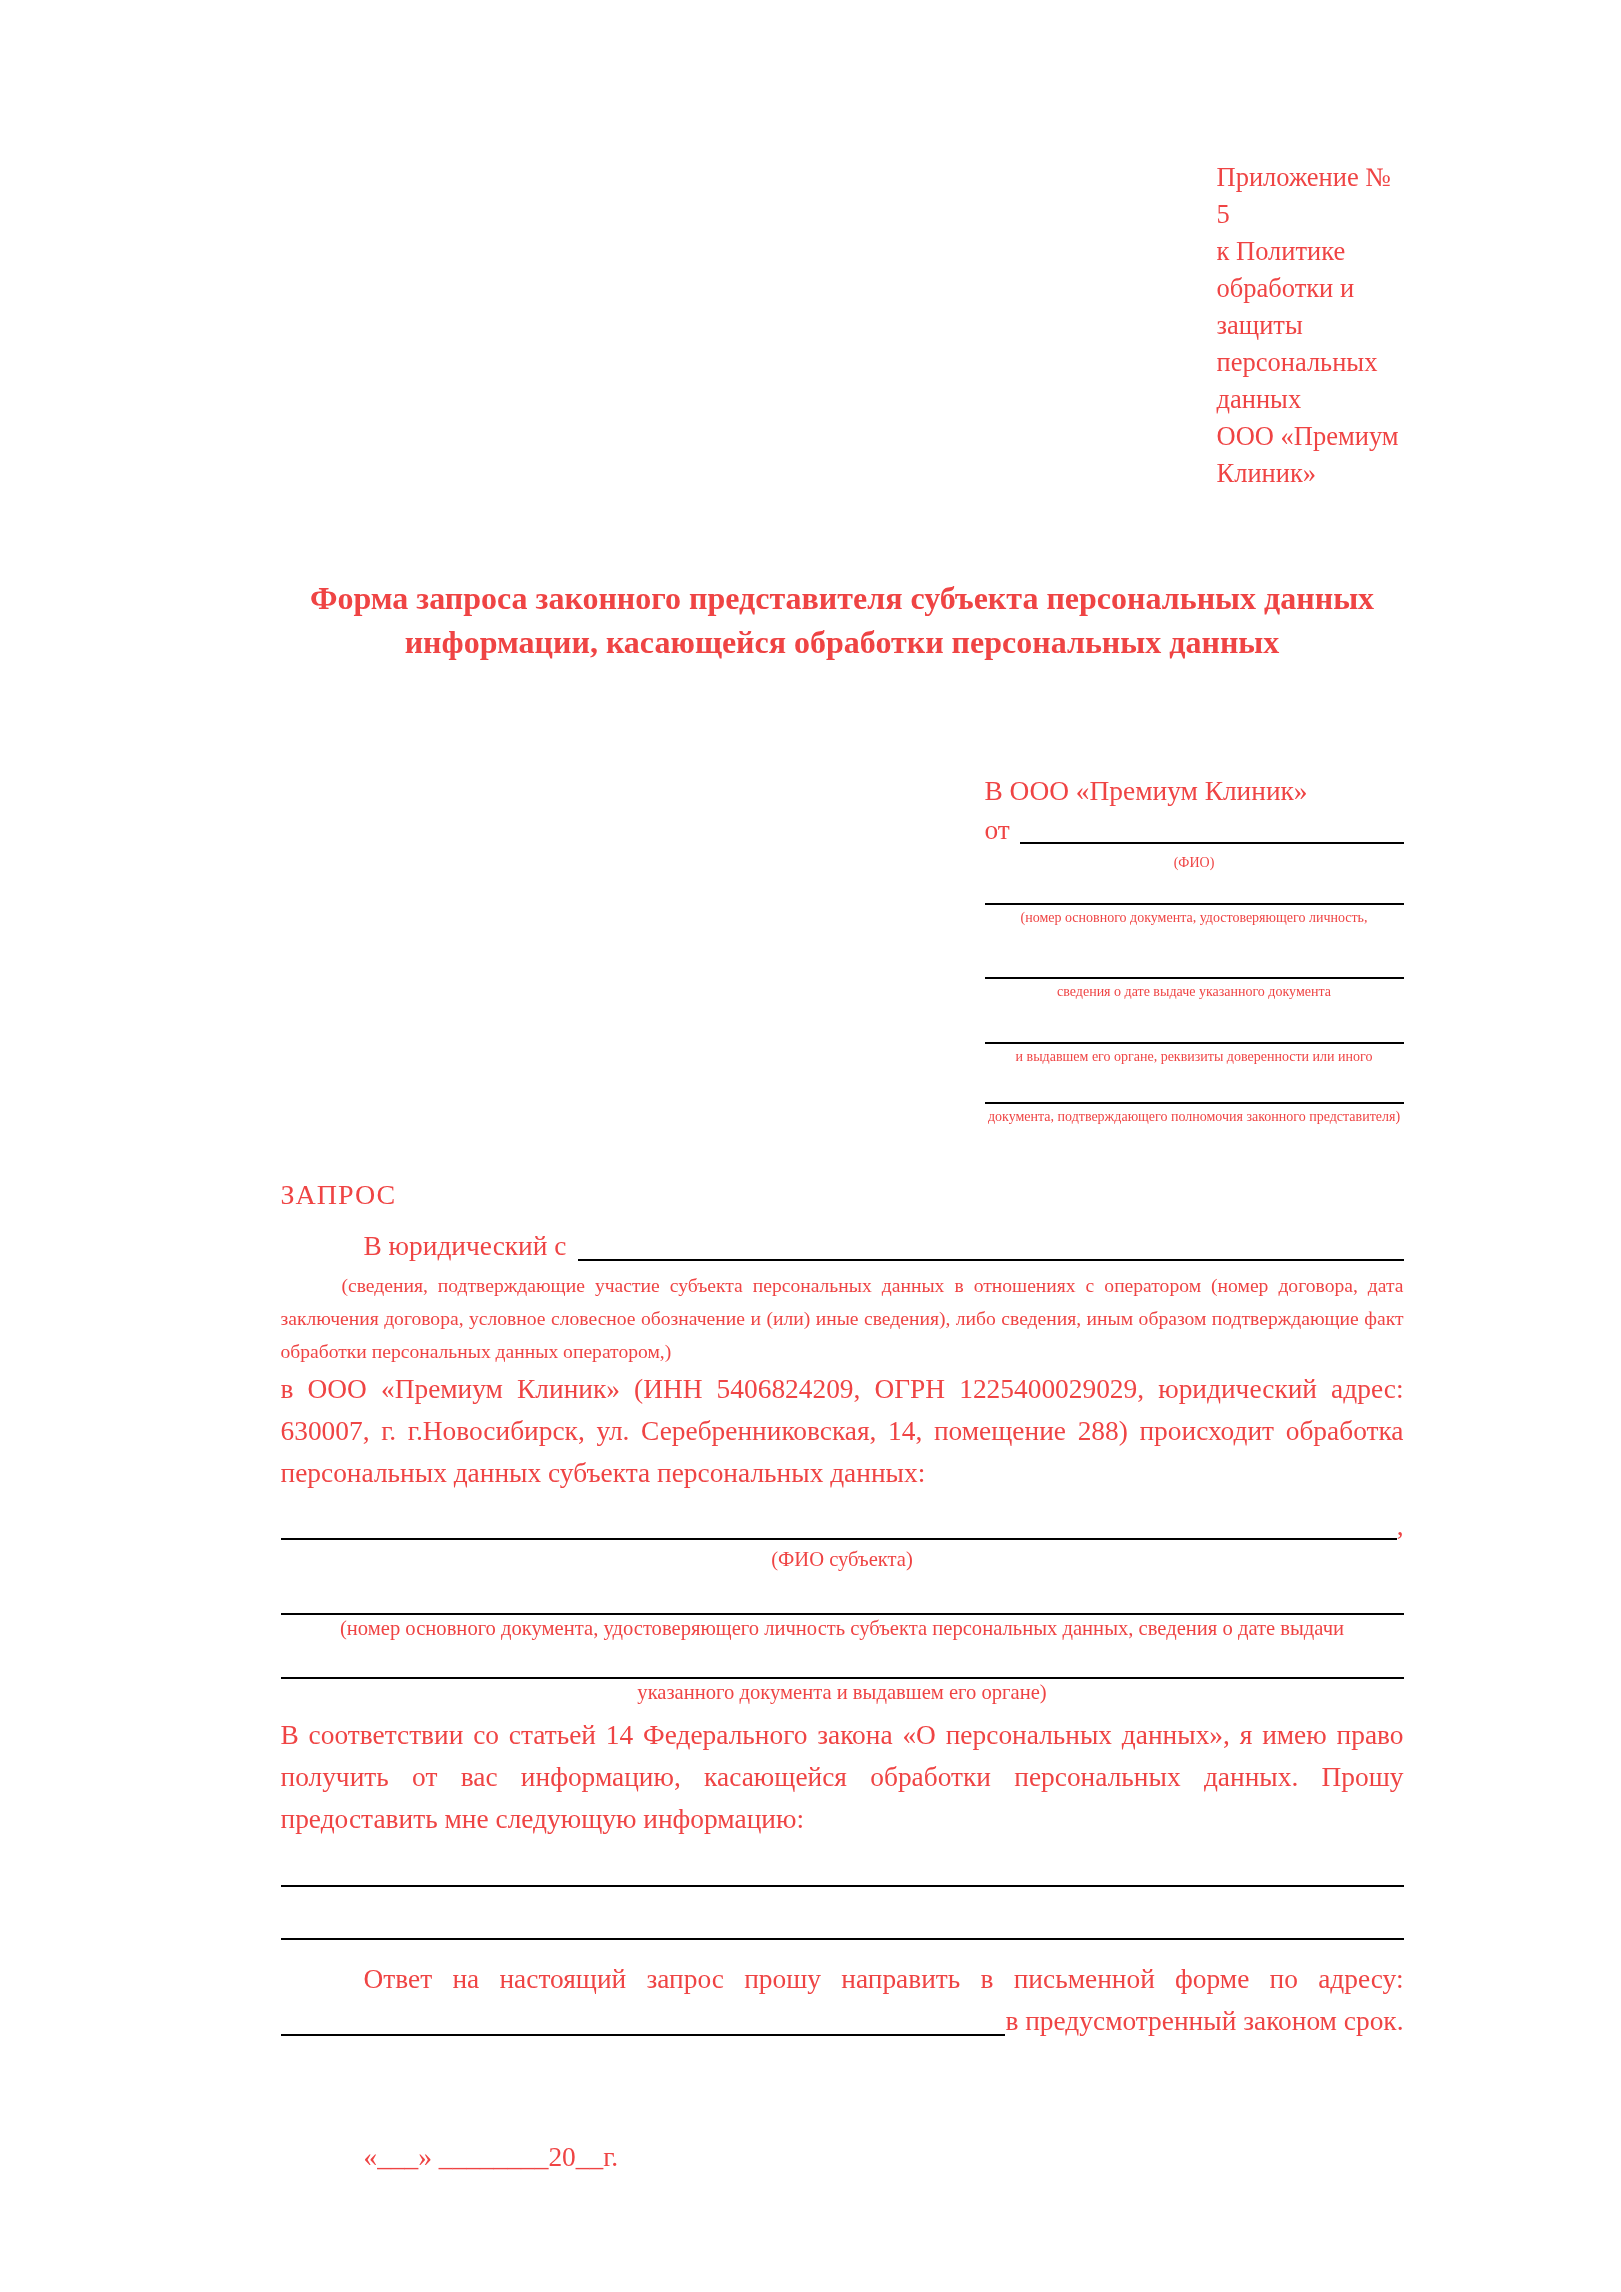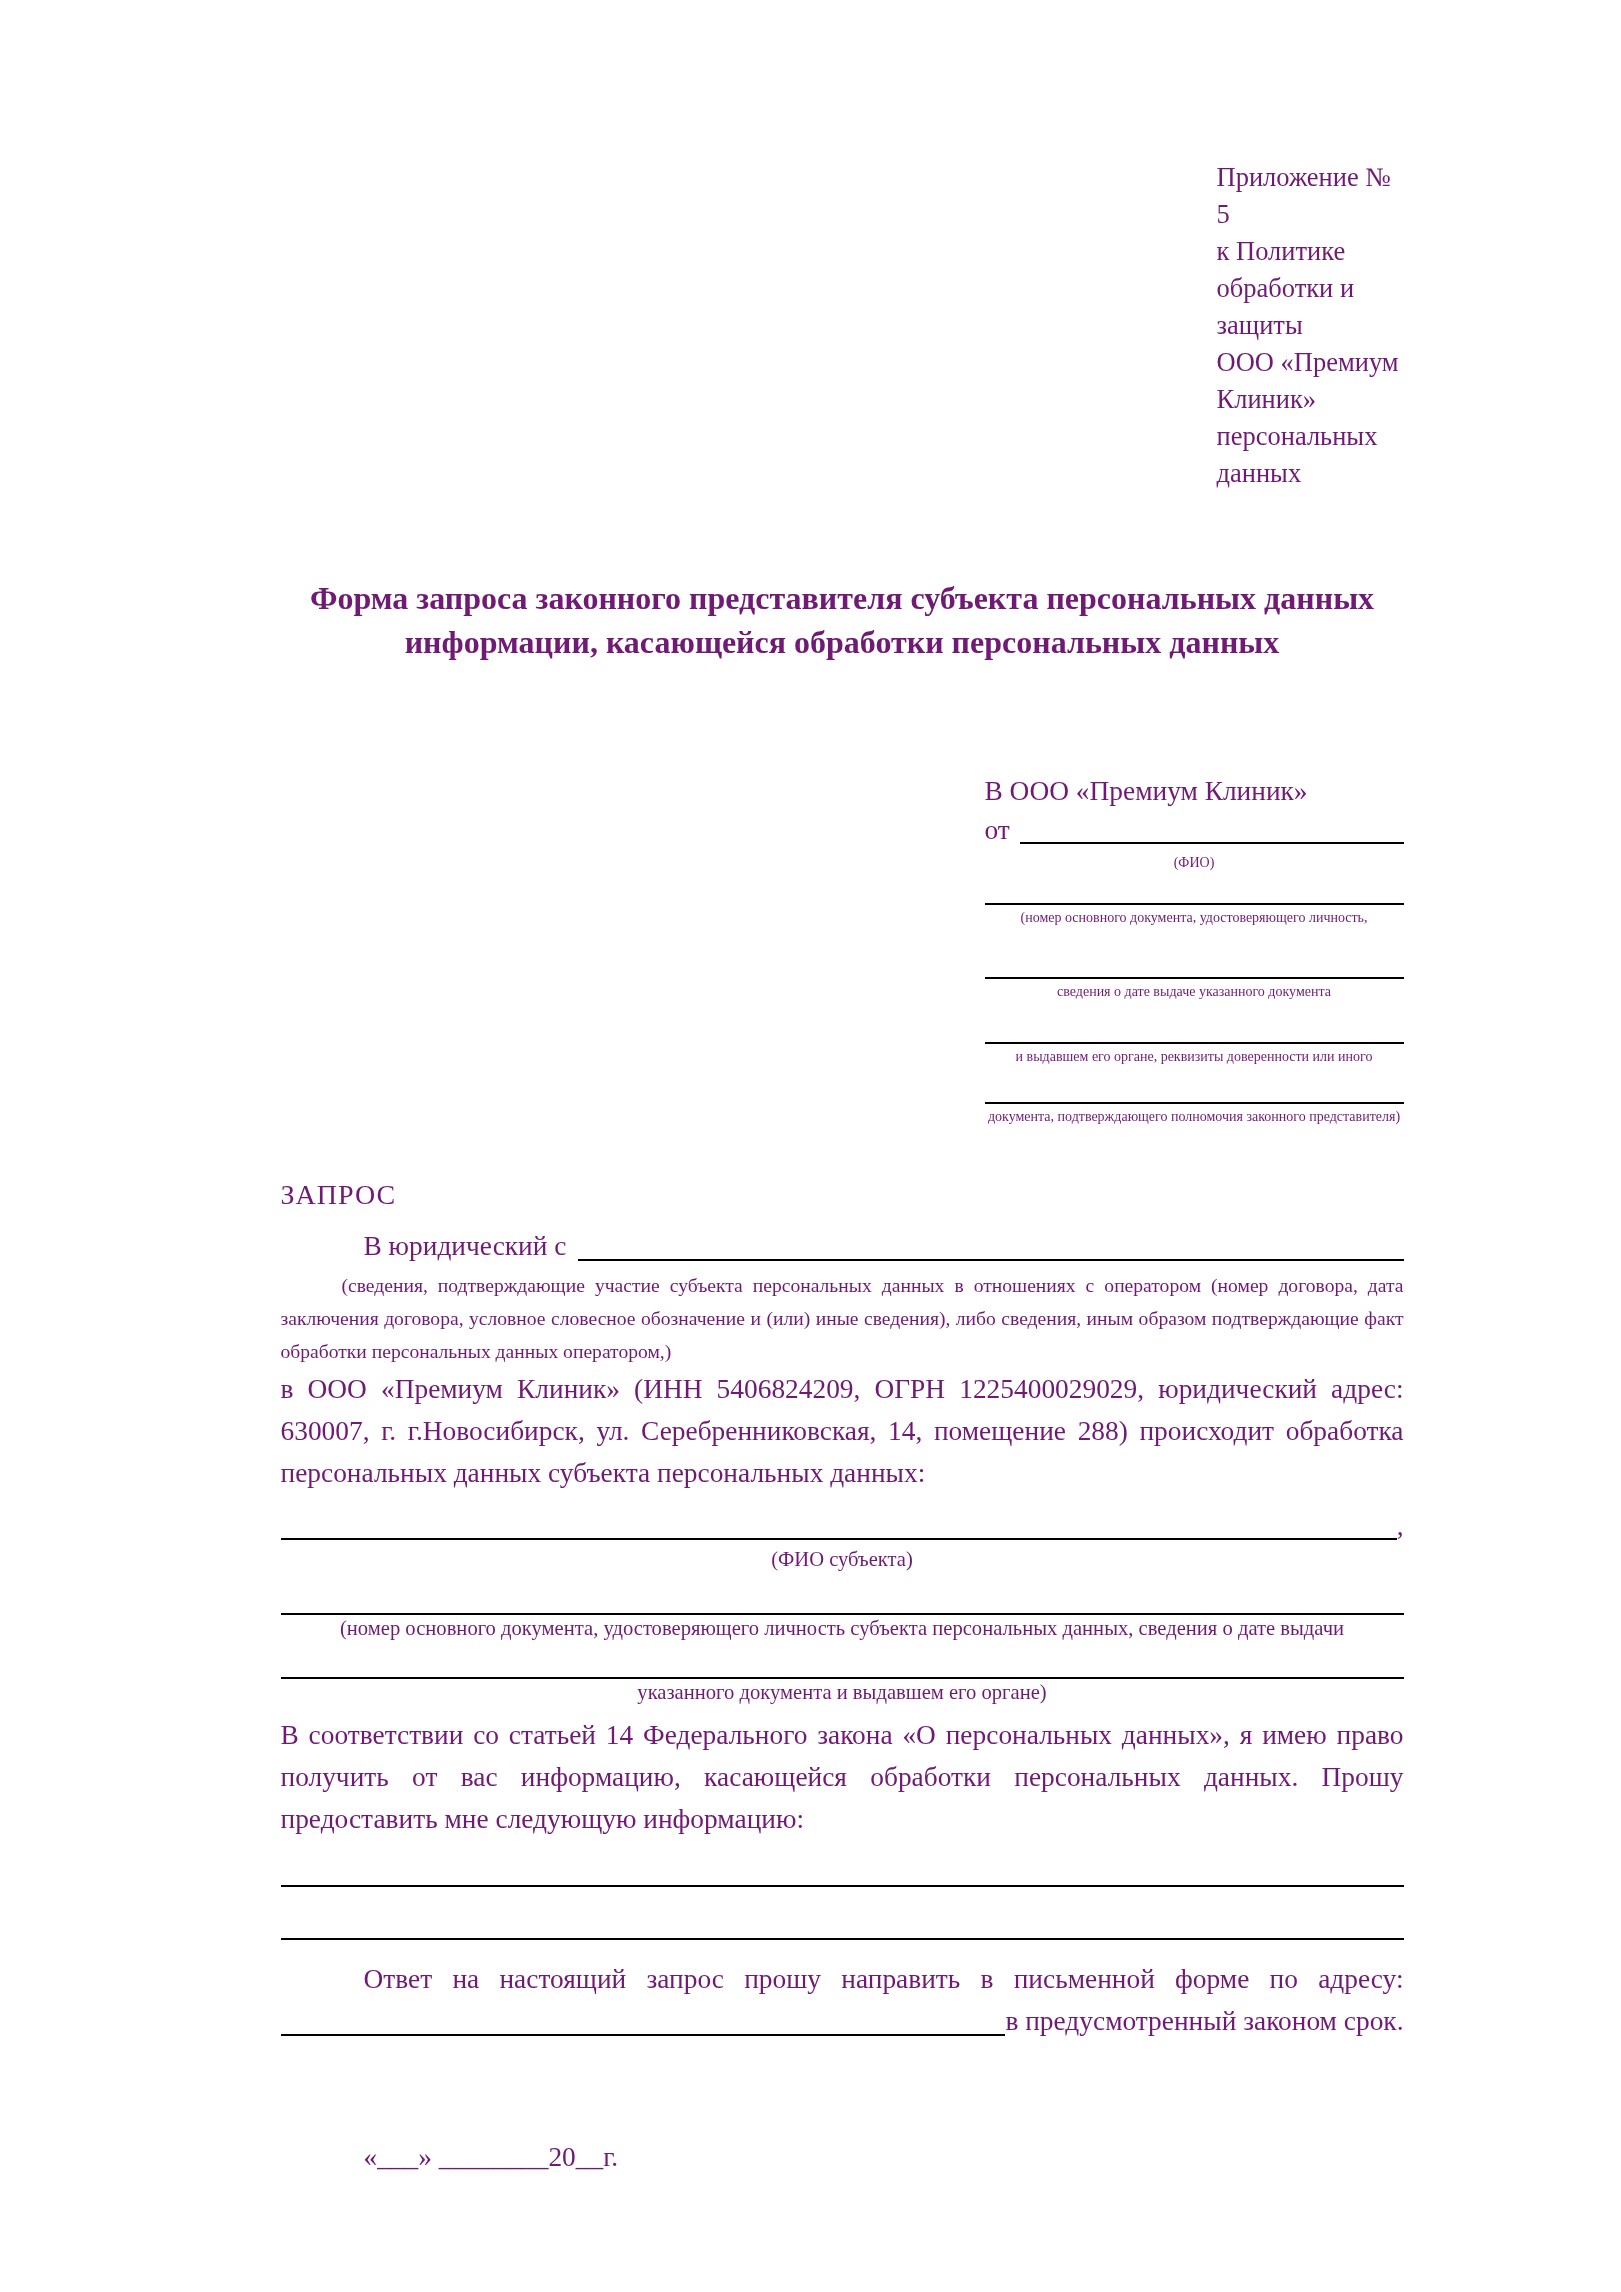--- a/index.html
+++ b/index.html
@@ -2,21 +2,21 @@
 <html><head>
 <meta charset="utf-8">
 <style>
   html, body { margin:0; padding:0; background:#ffffff; }
   .page {
     position: relative;
     width: 1354px;
     height: 2293px;
     margin: 0 auto;
     background: #ffffff;
-    color: #701a75;
+    color: #ef4444;
     font-family: "Liberation Serif", "DejaVu Serif", serif;
     box-sizing: border-box;
     padding: 159px 84px 0 147px;
     overflow: hidden;
   }
   
   .appendix { margin-left: 936px; font-size: 26.5px; line-height: 37px; }
   
   .title { margin-top: 84px; text-align: center; font-weight: 700; font-size: 32px; line-height: 44px; }
   
@@ -47,22 +47,22 @@
   .sig-line { width: 417px; border-bottom: 2.9px solid #000; margin-bottom: 5.9px; }
 </style>
 </head>
 <body>
 
 <div class="page">
 
   <div class="appendix">
     <div>Приложение № 5</div>
     <div>к Политике обработки и защиты</div>
+    <div>персональных данных</div>
     <div>ООО «Премиум Клиник»</div>
-    <div>персональных данных</div>
   </div>
 
   <div class="title">
     <div>Форма запроса законного представителя субъекта персональных данных</div>
     <div>информации, касающейся обработки персональных данных</div>
   </div>
 
   <div class="addr">
     <div>В ООО «Премиум Клиник»</div>
     <div class="row from-row">

